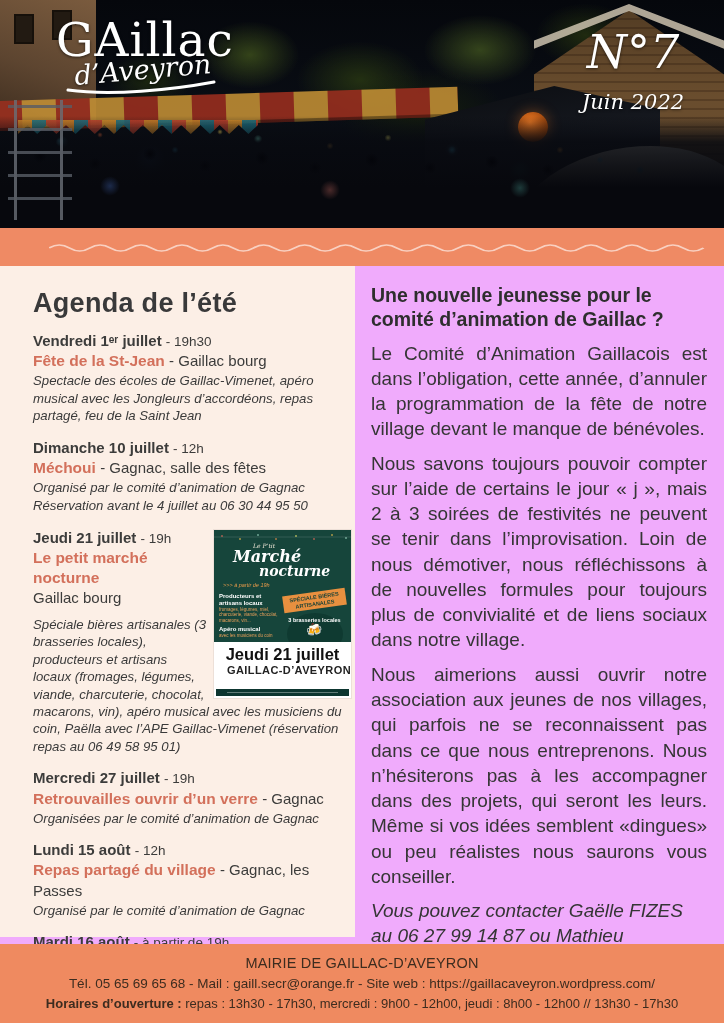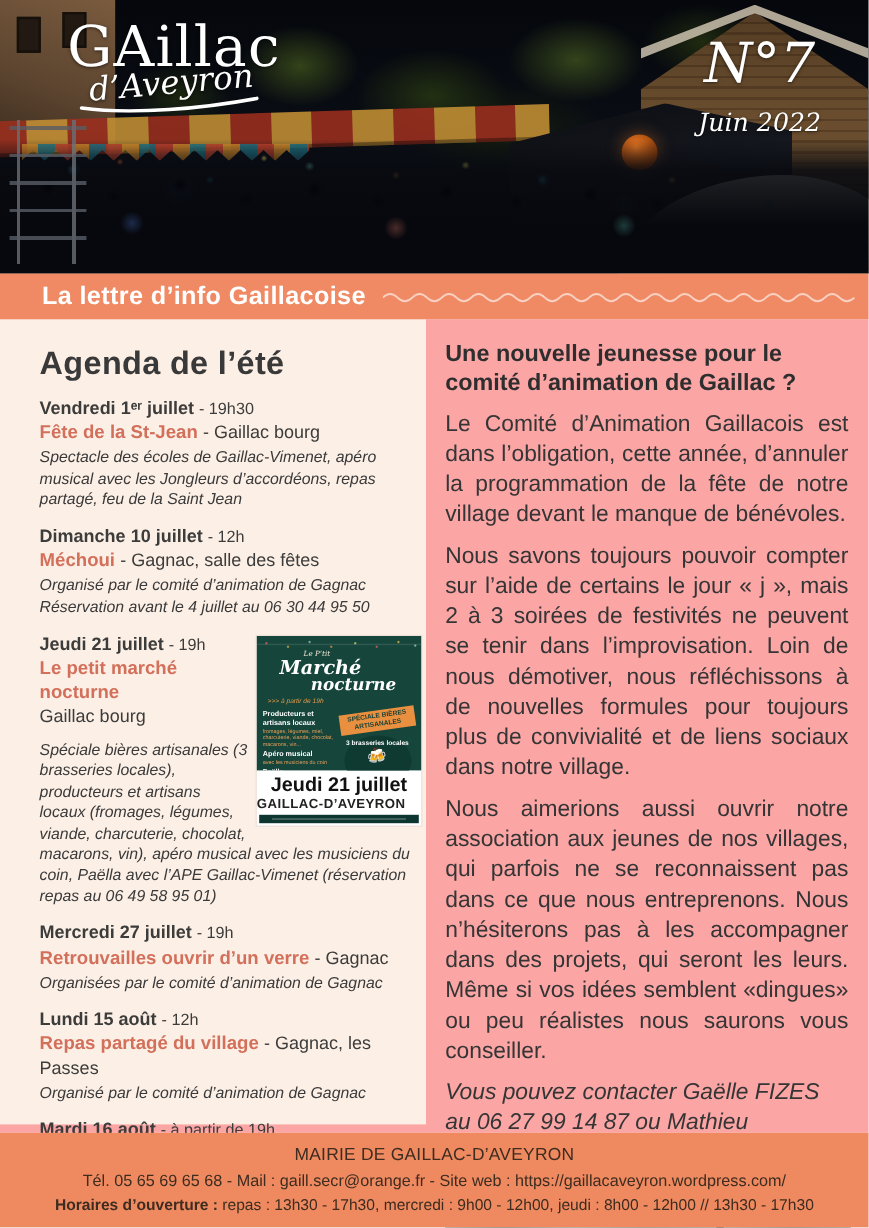--- a/index.html
+++ b/index.html
@@ -100,21 +100,21 @@
   .issue{ position:absolute; right:26px; top:28px; width:130px; text-align:center; color:#fff; z-index:6;
     font-family:"DejaVu Serif", serif; text-shadow:0 1px 3px rgba(0,0,0,.55); }
   .issue .num{ font-size:46px; font-style:italic; line-height:1.05; }
   .issue .date{ font-size:21px; font-style:italic; margin-top:14px; }
   
   .band{ position:relative; width:724px; height:38px; background:#ef8a64;
     display:flex; align-items:center; padding-left:35px; }
   .band .btitle{ color:#ffffff; font-size:21px; font-weight:bold; letter-spacing:.3px; }
   .band svg{ margin-left:14px; flex:1; }
   
-  .main{ display:flex; width:724px; height:678px; background:#fca5a5; }
+  .main{ display:flex; width:724px; height:678px; background:#f0abfc; }
   .col-left{ width:355px; height:671px; background:#fcefe6; padding:22px 6px 0 33px; }
   .col-right{ width:369px; padding:18px 17px 0 16px; }
   .agenda-title{ font-size:27px; font-weight:bold; color:#39393a; letter-spacing:.3px; margin-bottom:12px; }
   .event{ margin-bottom:13px; }
   .ev-date{ font-size:15px; color:#3c3c3b; line-height:1.35; }
   .ev-date .d{ font-weight:bold; }
   .ev-date .t{ font-size:13.5px; }
   .ev-title{ font-size:15.5px; line-height:1.3; }
   .ev-title .n{ color:#d3705b; font-weight:bold; }
   .ev-title .l{ color:#3c3c3b; font-size:15px; font-weight:normal; }
@@ -148,21 +148,21 @@
   .p-item-s{ color:#e8a05a; font-size:4.5px; line-height:1.2; }
   .p-right{ width:64px; position:relative; }
   .p-badge{ background:#e8903f; color:#163f36; font-weight:bold; font-size:5.5px; text-align:center;
     padding:2px 1px; transform:rotate(-8deg); margin-top:2px; line-height:1.2; }
   .p-circle{ margin:4px auto 0; width:56px; height:42px; border-radius:50%;
     background:#0f3a31; color:#fff; font-weight:bold; font-size:5.5px; text-align:center; padding-top:4px; }
   .p-beers{ display:block; font-size:13px; line-height:1.1; }
   .p-slogan{ color:#f0d9a0; font-family:"DejaVu Serif", serif; font-style:italic; font-size:5.5px;
     text-align:right; margin-top:1px; }
   .poster-date{ text-align:center; font-weight:bold; font-size:16.5px; color:#111; padding-top:3px; }
-  .poster-place{ text-align:left; font-weight:bold; font-size:11px; color:#222; letter-spacing:.4px; padding-bottom:3px; }
+  .poster-place{ text-align:right; font-weight:bold; font-size:11px; color:#222; letter-spacing:.4px; padding-bottom:13px; }
   .poster-strip{ height:7px; background:#0d3630; margin:0 2px 2px;
     background-image:linear-gradient(90deg, transparent 8%, rgba(255,255,255,.35) 8%, rgba(255,255,255,.35) 92%, transparent 92%);
     background-size:100% 1px; background-position:center; background-repeat:no-repeat; }
   
   .article-title{ font-size:19.5px; font-weight:bold; color:#2e2e2e; line-height:1.22; margin-bottom:9px; }
   .article p{ font-size:19px; line-height:1.33; text-align:justify; color:#353535; margin-bottom:9px; }
   .article p.contact{ font-style:italic; text-align:left; }
   
   .photo{ position:relative; width:338px; height:295px; margin-top:4px; overflow:hidden; background:#8d9792; }
   .ph-sky{ position:absolute; inset:0 0 42% 0;
@@ -273,21 +273,20 @@
         <path d="M2 10 C 45 16, 105 10, 148 2" stroke="#ffffff" stroke-width="3" fill="none" stroke-linecap="round"></path>
       </svg>
     </div>
     <div class="issue">
       <div class="num">N°7</div>
       <div class="date">Juin 2022</div>
     </div>
   </div>
 
   <div class="band">
-    <span class="btitle">La lettre d’info Gaillacoise</span>
     <svg height="12" viewBox="0 0 396 12" preserveAspectRatio="none">
       <path d="M0 7 q6 -6 12 0 t12 0 t12 0 t12 0 t12 0 t12 0 t12 0 t12 0 t12 0 t12 0 t12 0 t12 0 t12 0 t12 0 t12 0 t12 0 t12 0 t12 0 t12 0 t12 0 t12 0 t12 0 t12 0 t12 0 t12 0 t12 0 t12 0 t12 0 t12 0 t12 0 t12 0 t12 0" stroke="rgba(255,255,255,0.6)" stroke-width="1.6" fill="none"></path>
     </svg>
   </div>
 
   <div class="main">
 
     <div class="col-left">
       <div class="agenda-title">Agenda de l’été</div>
 

